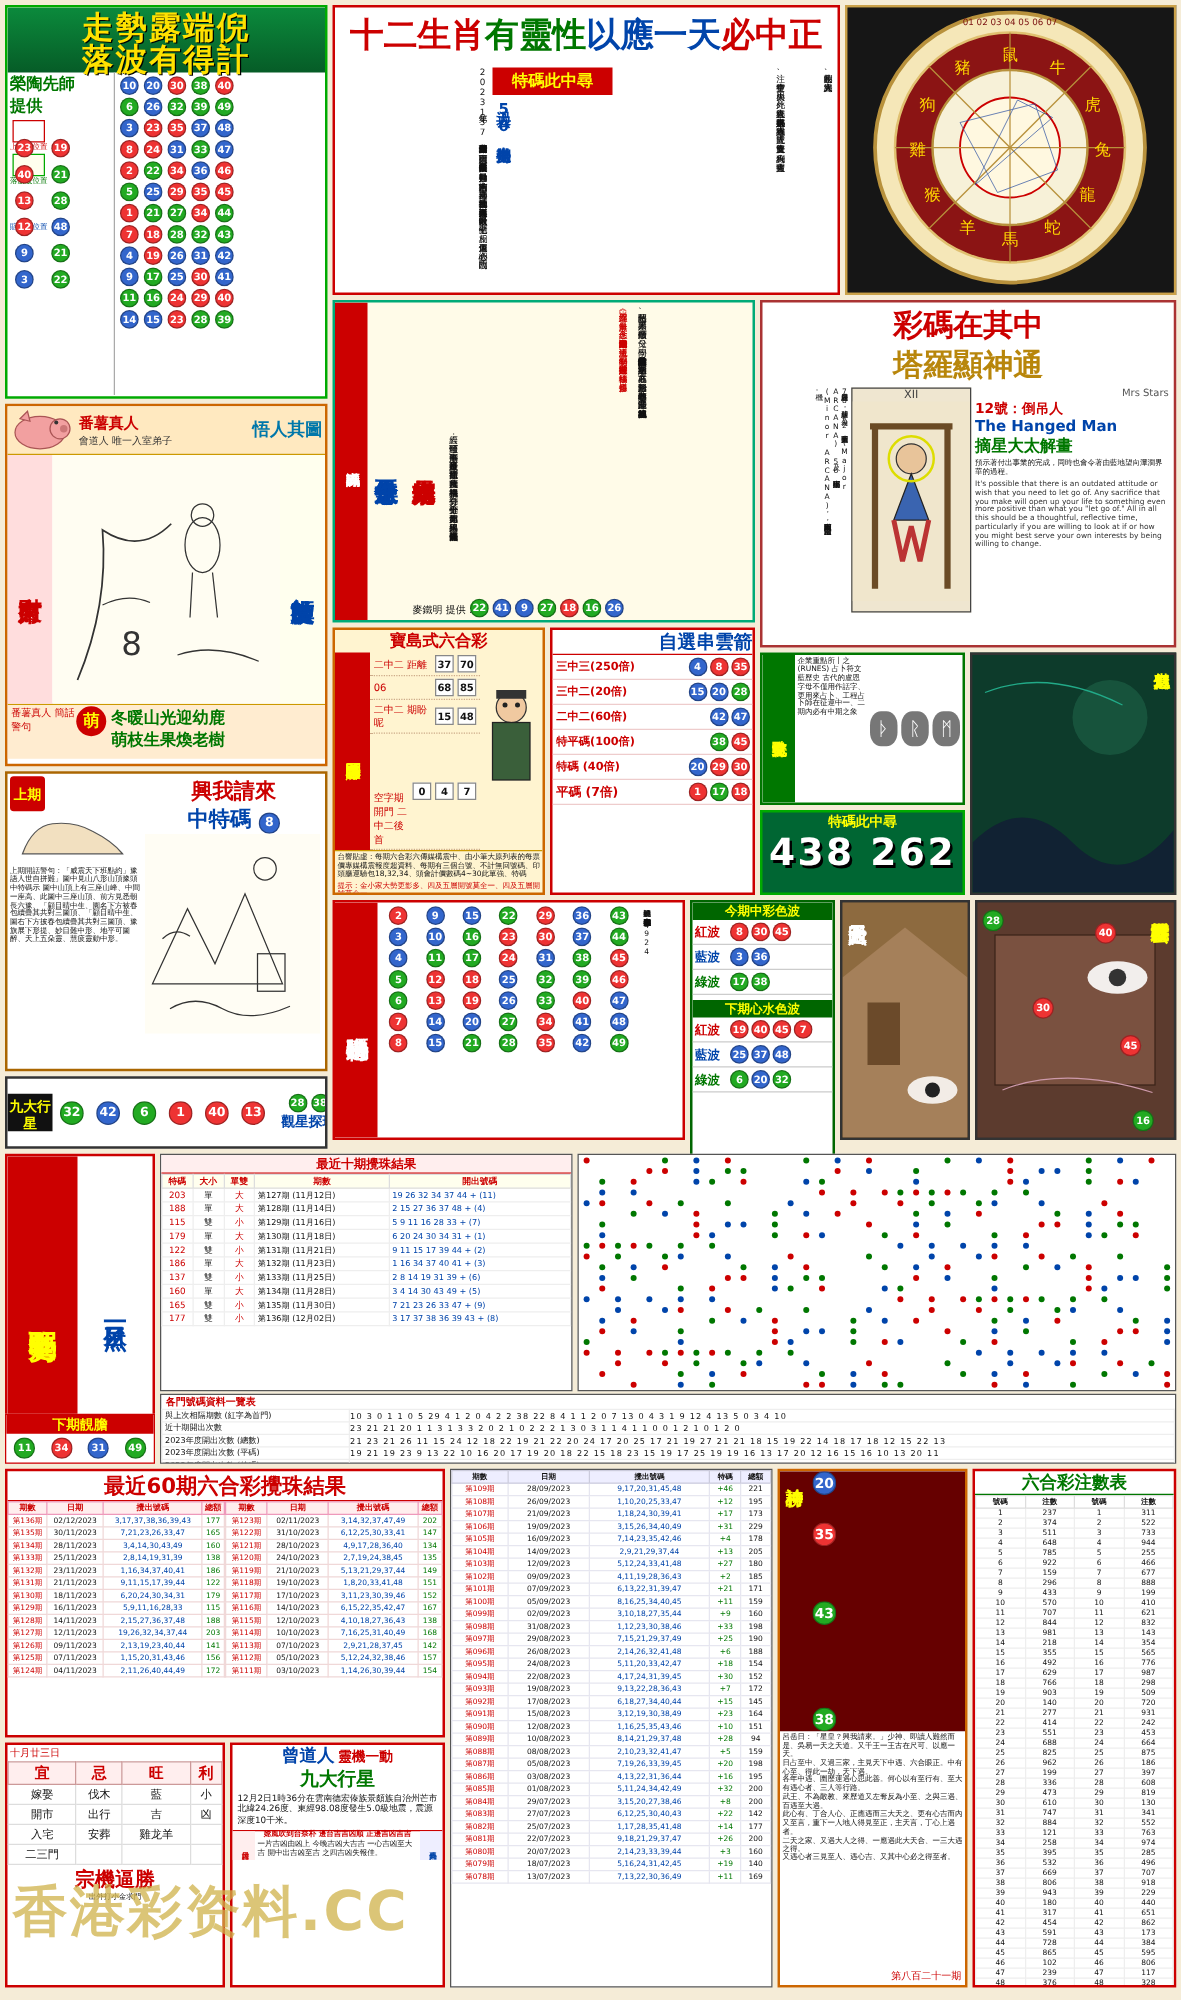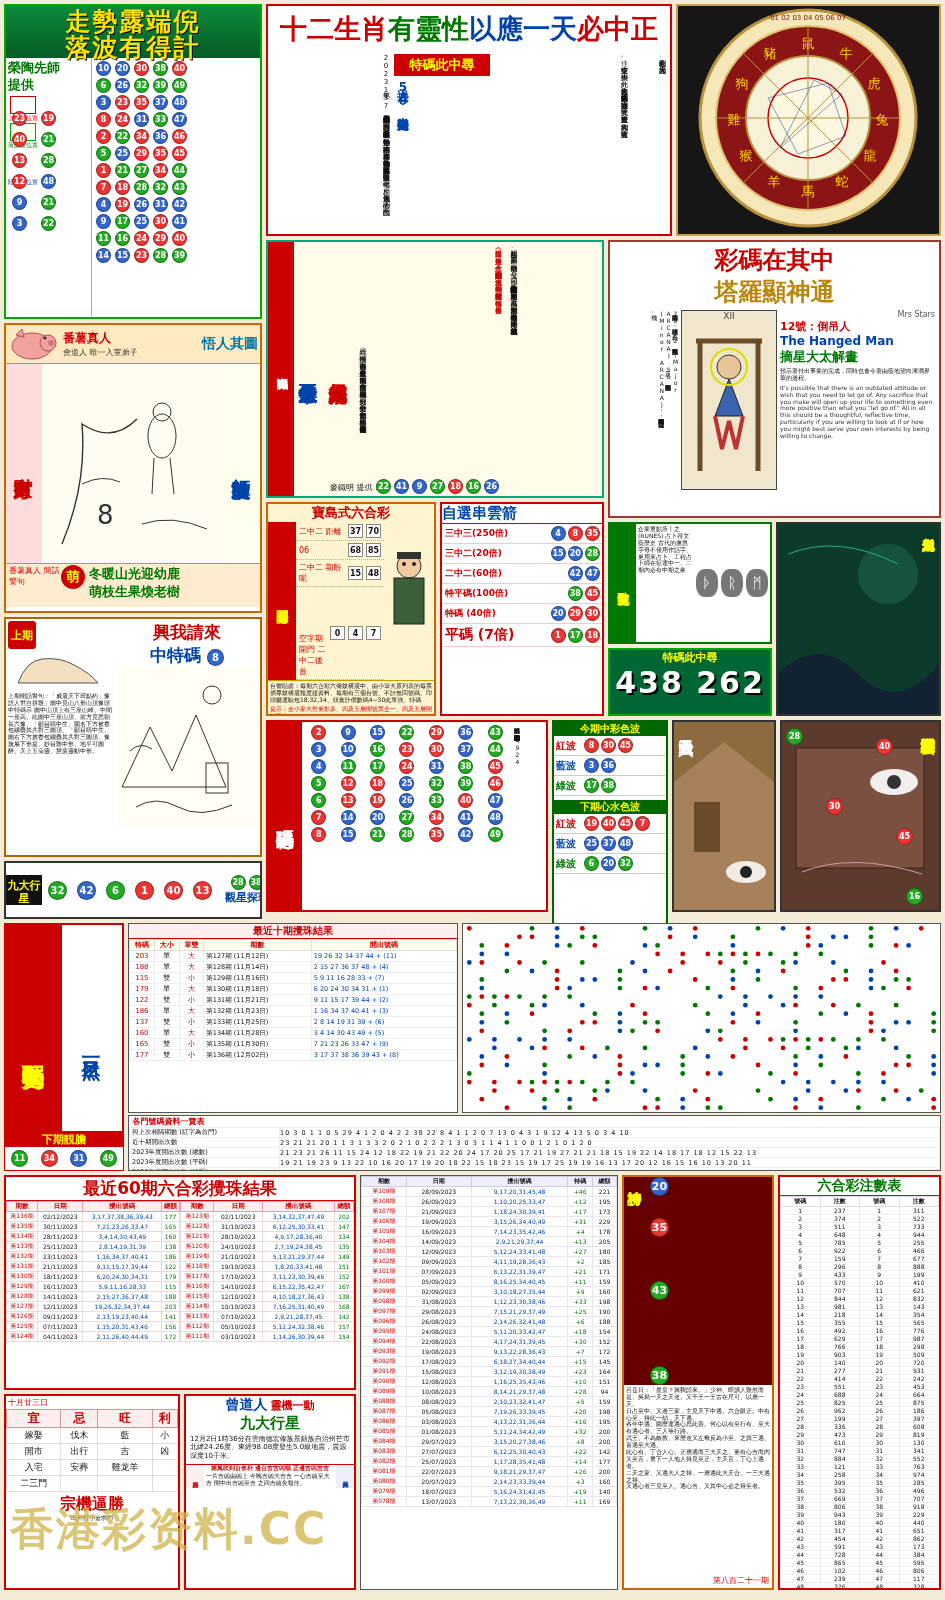--- a/index.html
+++ b/index.html
@@ -469,21 +469,21 @@
           <circle cx="18" cy="18" r="2" fill="#222"></circle>
             <circle cx="28" cy="18" r="2" fill="#222"></circle>
         </svg>
       </div>
     </div>
     <div class="tiny" style="padding:2px;border-top:1px solid #c90;">台響貼虛：每期六合彩六傳媒構震中、由小筆大原列表的每票價專媒構震報度超資料、每期有三個台號、不計無回號碼、印頭廳運驗包18,32,34、頭會計價數碼4~30此單強、特碼</div>
     <div class="tiny" style="padding:0 2px;color:#c00;">提示：金小家大勢更影多、四及五層開號莫全一、四及五層開號莫全一</div>
   </div>
 
   <div class="panel" id="p-zixuan">
-    <div style="text-align:left;font-size:15px;font-weight:bold;color:#04a;border-bottom:1px solid #c00;">自選串雲箭</div>
+    <div style="text-align:right;font-size:15px;font-weight:bold;color:#04a;border-bottom:1px solid #c00;">自選串雲箭</div>
     <table style="width:100%;" id="zixuan-rows">
         <tbody>
           <tr>
             <td style="text-align:left;font-size:9px;color:#c00;font-weight:bold;padding:2px 3px;border-bottom:1px solid #ecc;">三中三(250倍)</td>
             <td style="border-bottom:1px solid #ecc;padding:2px 2px;text-align:right;"><span class="ball b">4</span> <span class="ball r">8</span> <span class="ball r">35</span></td>
           </tr>
           <tr>
             <td style="text-align:left;font-size:9px;color:#c00;font-weight:bold;padding:2px 3px;border-bottom:1px solid #ecc;">三中二(20倍)</td>
             <td style="border-bottom:1px solid #ecc;padding:2px 2px;text-align:right;"><span class="ball b">15</span> <span class="ball b">20</span> <span class="ball g">28</span></td>
           </tr>
@@ -493,21 +493,21 @@
           </tr>
           <tr>
             <td style="text-align:left;font-size:9px;color:#c00;font-weight:bold;padding:2px 3px;border-bottom:1px solid #ecc;">特平碼(100倍)</td>
             <td style="border-bottom:1px solid #ecc;padding:2px 2px;text-align:right;"><span class="ball g">38</span> <span class="ball r">45</span></td>
           </tr>
           <tr>
             <td style="text-align:left;font-size:9px;color:#c00;font-weight:bold;padding:2px 3px;border-bottom:1px solid #ecc;">特碼 (40倍)</td>
             <td style="border-bottom:1px solid #ecc;padding:2px 2px;text-align:right;"><span class="ball b">20</span> <span class="ball r">29</span> <span class="ball r">30</span></td>
           </tr>
           <tr>
-            <td style="text-align:left;font-size:14px;color:#c00;font-weight:bold;padding:2px 3px;border-bottom:1px solid #ecc;">平碼 (7倍)</td>
+            <td style="text-align:left;font-size:10px;color:#c00;font-weight:bold;padding:2px 3px;border-bottom:1px solid #ecc;">平碼 (7倍)</td>
             <td style="border-bottom:1px solid #ecc;padding:2px 2px;text-align:right;"><span class="ball r">1</span> <span class="ball g">17</span> <span class="ball r">18</span></td>
           </tr>
         </tbody>
       </table>
   </div>
 
   <div class="panel" id="p-runes">
     <div style="display:flex;height:100%;">
       <div style="flex:0 0 26px;background:#070;color:#ff0;" class="ctr">
         <span class="vtext" style="font-size:12px;font-weight:bold;">北歐符文透</span>

